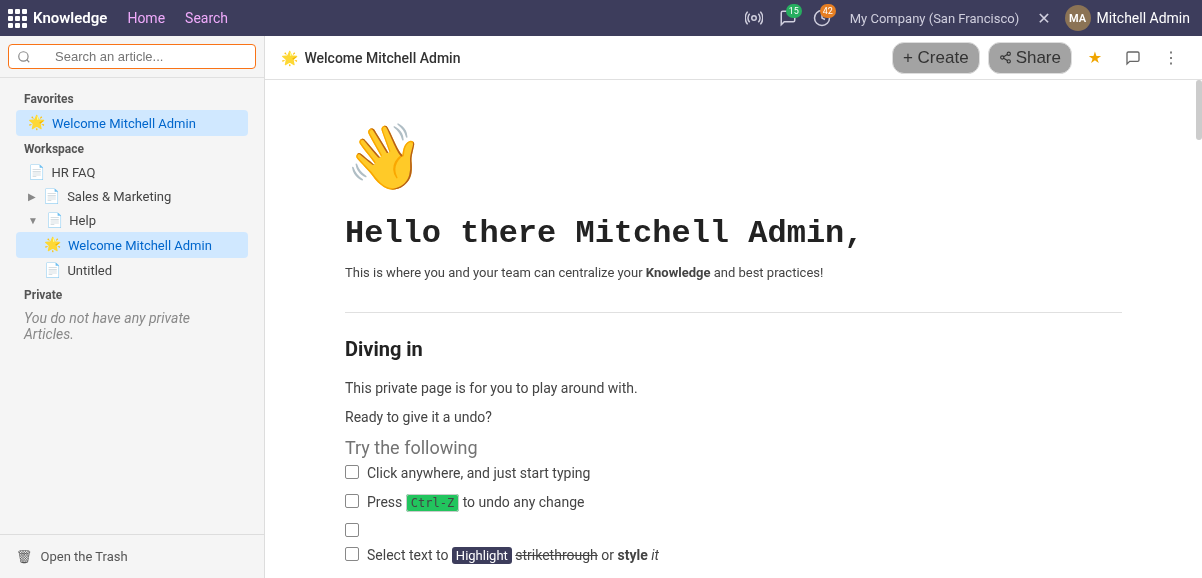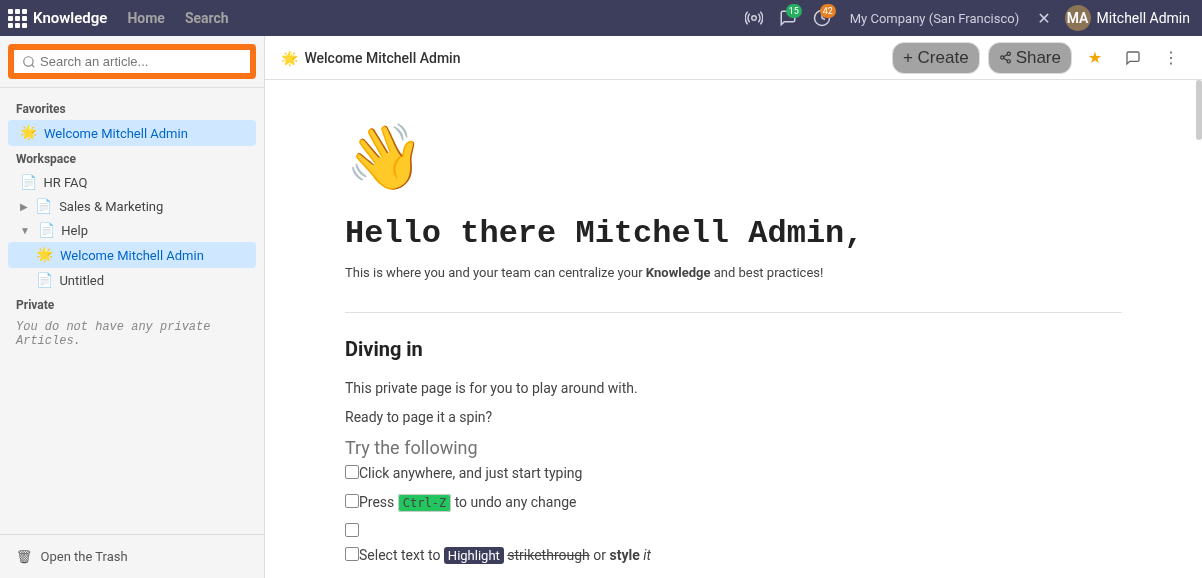--- a/index.html
+++ b/index.html
@@ -27,27 +27,26 @@
       grid-template-columns: repeat(3,5px);
       gap: 2px;
     }
     .topnav-brand-icon span {
       width: 5px; height: 5px;
       background: #fff;
       border-radius: 1px;
     }
     .topnav-brand-name { font-weight: 600; font-size: 15px; }
     .topnav-link {
-      color: #a3a3a3;
+      color: #f0abfc;
       text-decoration: none;
       padding: 4px 8px;
       border-radius: 4px;
       font-size: 14px;
       cursor: pointer;
-      font-weight: bold;
     }
     .topnav-spacer { flex: 1; }
     .topnav-icons {
       display: flex;
       align-items: center;
       gap: 6px;
     }
     .topnav-icon-btn {
       position: relative;
       width: 28px; height: 28px;
@@ -90,21 +89,21 @@
       cursor: pointer;
       padding: 2px 4px;
       border-radius: 4px;
     }
     .user-avatar {
       width: 26px; height: 26px;
       border-radius: 50%;
       background: #8b7355;
       display: flex; align-items: center; justify-content: center;
       color: #fff;
-      font-size: 14px;
+      font-size: 11px;
       font-weight: 600;
       overflow: hidden;
     }
 
     
     .main-layout {
       display: flex;
       flex: 1;
       overflow: hidden;
     }
@@ -120,37 +119,37 @@
       flex-shrink: 0;
     }
     .sidebar-search {
       padding: 8px;
       border-bottom: 1px solid #e0e0e0;
     }
     .sidebar-search-inner {
       display: flex;
       align-items: center;
       background: #fff;
-      border: 6px solid #f97316;
+      border: 1px solid #f97316;
       border-radius: 4px;
       padding: 4px 8px;
-      gap: 4px;
+      gap: 24px;
     }
     .sidebar-search-inner input {
       border: none;
       outline: none;
       font-size: 13px;
       background: transparent;
       flex: 1;
       color: #888;
     }
     .sidebar-content {
       flex: 1;
       overflow-y: auto;
-      padding: 8px 4px;
+      padding: 8px 12px;
     }
     .sidebar-section-title {
       font-size: 12px;
       font-weight: 700;
       color: #555;
       padding: 6px 12px 4px;
       text-transform: none;
       letter-spacing: 0;
     }
     .sidebar-item {
@@ -178,25 +177,24 @@
       align-items: center;
       gap: 8px;
       font-size: 13px;
       color: #555;
       cursor: pointer;
       padding: 6px 4px;
     }
 
     
     .sidebar-private-note {
-      font-size: 12px;
+      font-size: 14px;
       color: #888;
       padding: 4px 12px 8px;
       font-style: italic;
-      font-family: Liberation Mono, monospace;
     }
 
     
     .content-area {
       flex: 1;
       display: flex;
       flex-direction: column;
       overflow: hidden;
     }
     .content-toolbar {
@@ -290,20 +288,21 @@
       line-height: 1.6;
     }
     .checklist {
       list-style: none;
       padding: 0;
       margin: 0 0 8px 0;
     }
     .checklist li {
       display: flex;
       align-items: flex-start;
+      gap: 8px;
       font-size: 14px;
       color: #444;
       margin-bottom: 8px;
       line-height: 1.5;
     }
     .checklist li .checkbox {
       width: 14px; height: 14px;
       border: 1.5px solid #888;
       border-radius: 2px;
       flex-shrink: 0;
@@ -480,21 +479,21 @@
 
     <div class="article-content">
       <span class="article-emoji">👋</span>
       <h1 class="article-title">Hello there Mitchell Admin,</h1>
       <p class="article-subtitle">
         <span>This is where you and your team can centralize your </span><strong>Knowledge</strong><span> and best practices!</span>
       </p>
       <hr class="article-divider">
       <h2 class="section-heading">Diving in</h2>
       <p class="article-para">This private page is for you to play around with.</p>
-      <p class="article-para">Ready to page it a spin?</p>
+      <p class="article-para">Ready to give it a undo?</p>
       <p class="article-para-bold">Try the following</p>
 
       <ul class="checklist">
         <li>
           <div class="checkbox"></div>
           <span>Click anywhere, and just start typing</span>
         </li>
         <li>
           <div class="checkbox"></div>
           <span>Press <kbd>Ctrl-Z</kbd> to undo any change</span>

